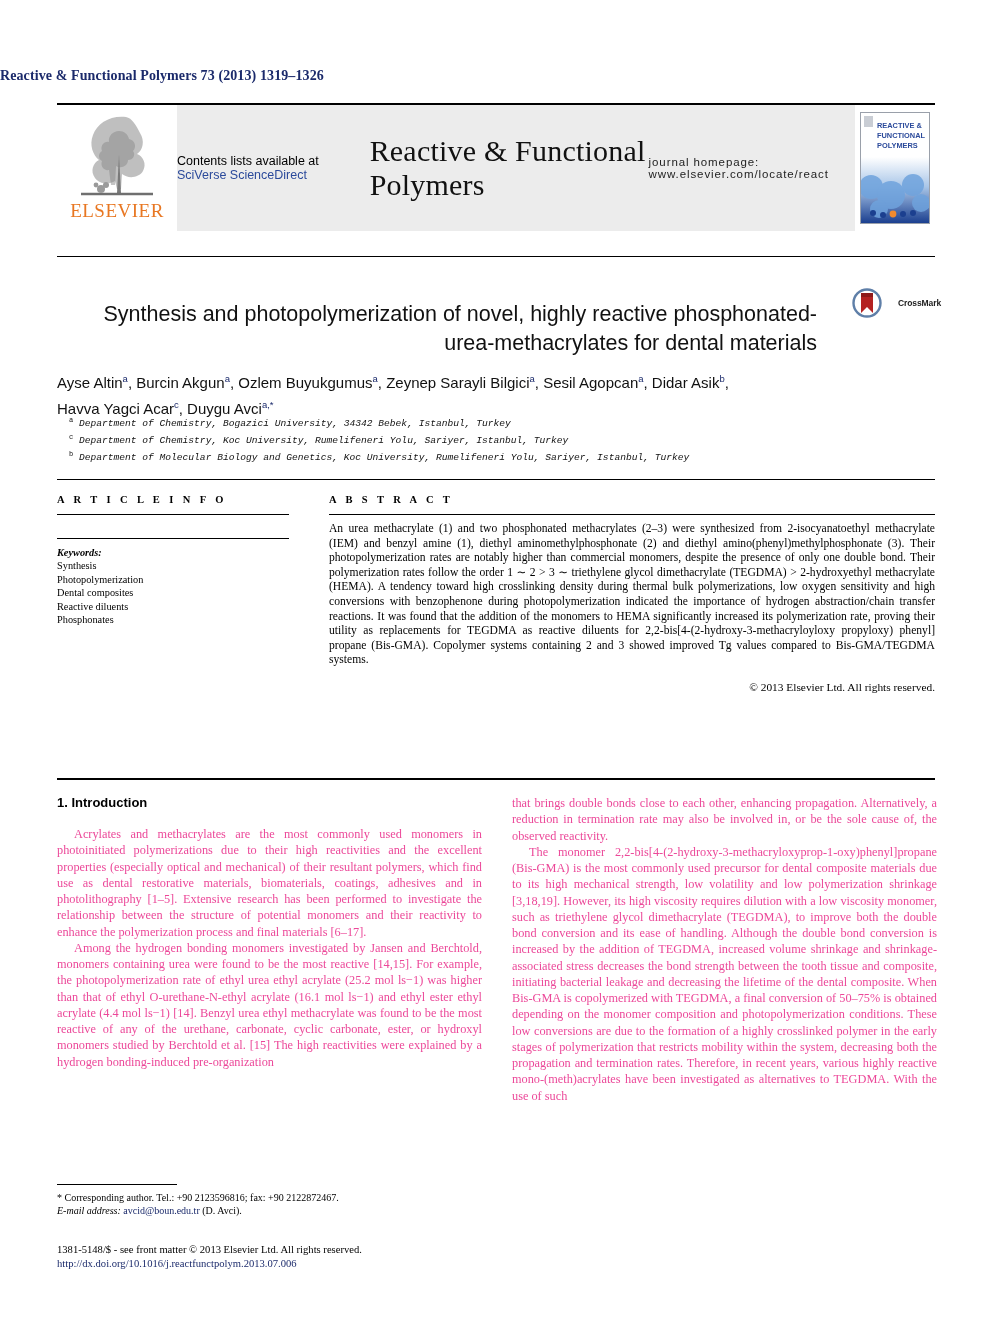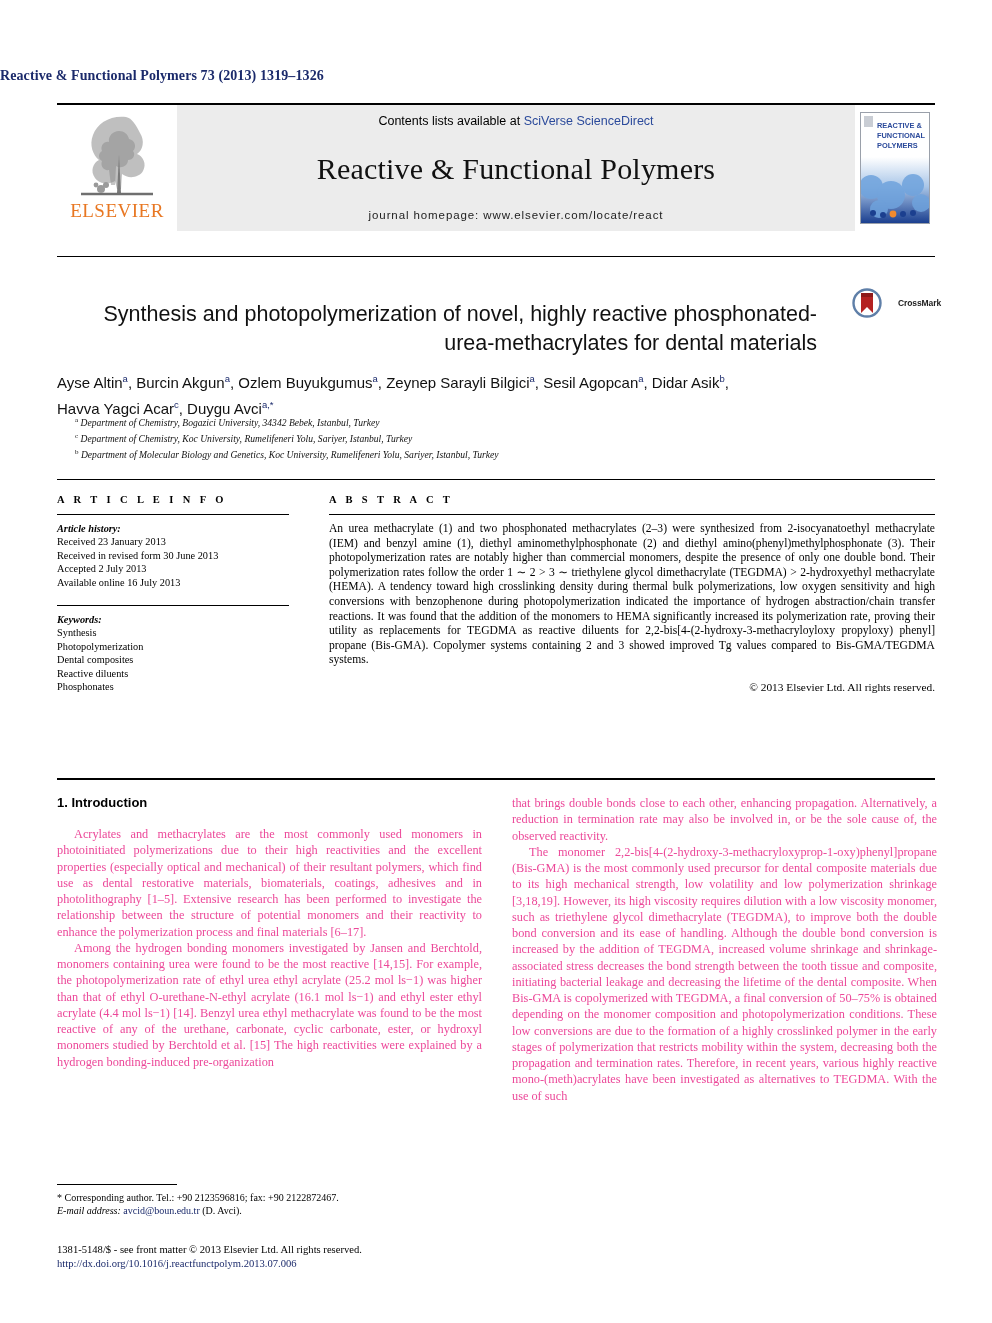--- a/index.html
+++ b/index.html
@@ -66,21 +66,21 @@
     letter-spacing: .5px;
     color: #E87722;
     margin-top: 1px;
     font-weight: normal;
   }
   .center-block {
     flex: 1 1 auto;
     background: #ececec;
     position: relative;
     display: flex;
-    flex-direction: column;
+    flex-direction: row;
     align-items: center;
     justify-content: space-between;
     padding: 9px 0 10px 0;
     box-sizing: border-box;
   }
   .contents-line {
     font-family: "Liberation Sans", sans-serif;
     font-size: 12.5px;
     color: #000;
   }
@@ -161,24 +161,24 @@
     line-height: 22px;
     color: #111;
   }
   .authors sup {
     font-size: 9.5px;
     color: #1b2a6b;
     vertical-align: super;
   }
   .affiliations {
     position: absolute;
-    left: 75px;
+    left: 69px;
     top: 414px;
     width: 878px;
-    font-family: Liberation Serif, serif;
+    font-family: Liberation Mono, monospace;
     font-style: italic;
     font-size: 9.6px;
     line-height: 12.6px;
     color: #111;
   }
   .affiliations sup {
     font-size: 7px;
     font-style: normal;
     vertical-align: super;
   }
@@ -407,27 +407,20 @@
     <div><sup>a</sup>&nbsp;<span>Department of Chemistry, Bogazici University, 34342 Bebek, Istanbul, Turkey</span></div>
     <div><sup>c</sup>&nbsp;<span>Department of Chemistry, Koc University, Rumelifeneri Yolu, Sariyer, Istanbul, Turkey</span></div>
     <div><sup>b</sup>&nbsp;<span>Department of Molecular Biology and Genetics, Koc University, Rumelifeneri Yolu, Sariyer, Istanbul, Turkey</span></div>
   </div>
 
   <div class="band-top"></div>
 
   <div class="info-col">
     <div class="section-caps">A R T I C L E    I N F O</div>
     <div class="rule"></div>
-    <div class="info-block">
-      <div class="lbl">Article history:</div>
-      <div>Received 23 January 2013</div>
-      <div>Received in revised form 30 June 2013</div>
-      <div>Accepted 2 July 2013</div>
-      <div>Available online 16 July 2013</div>
-    </div>
     <div class="info-gap"></div>
     <div class="rule"></div>
     <div class="info-block">
       <div class="lbl">Keywords:</div>
       <div>Synthesis</div>
       <div>Photopolymerization</div>
       <div>Dental composites</div>
       <div>Reactive diluents</div>
       <div>Phosphonates</div>
     </div>

